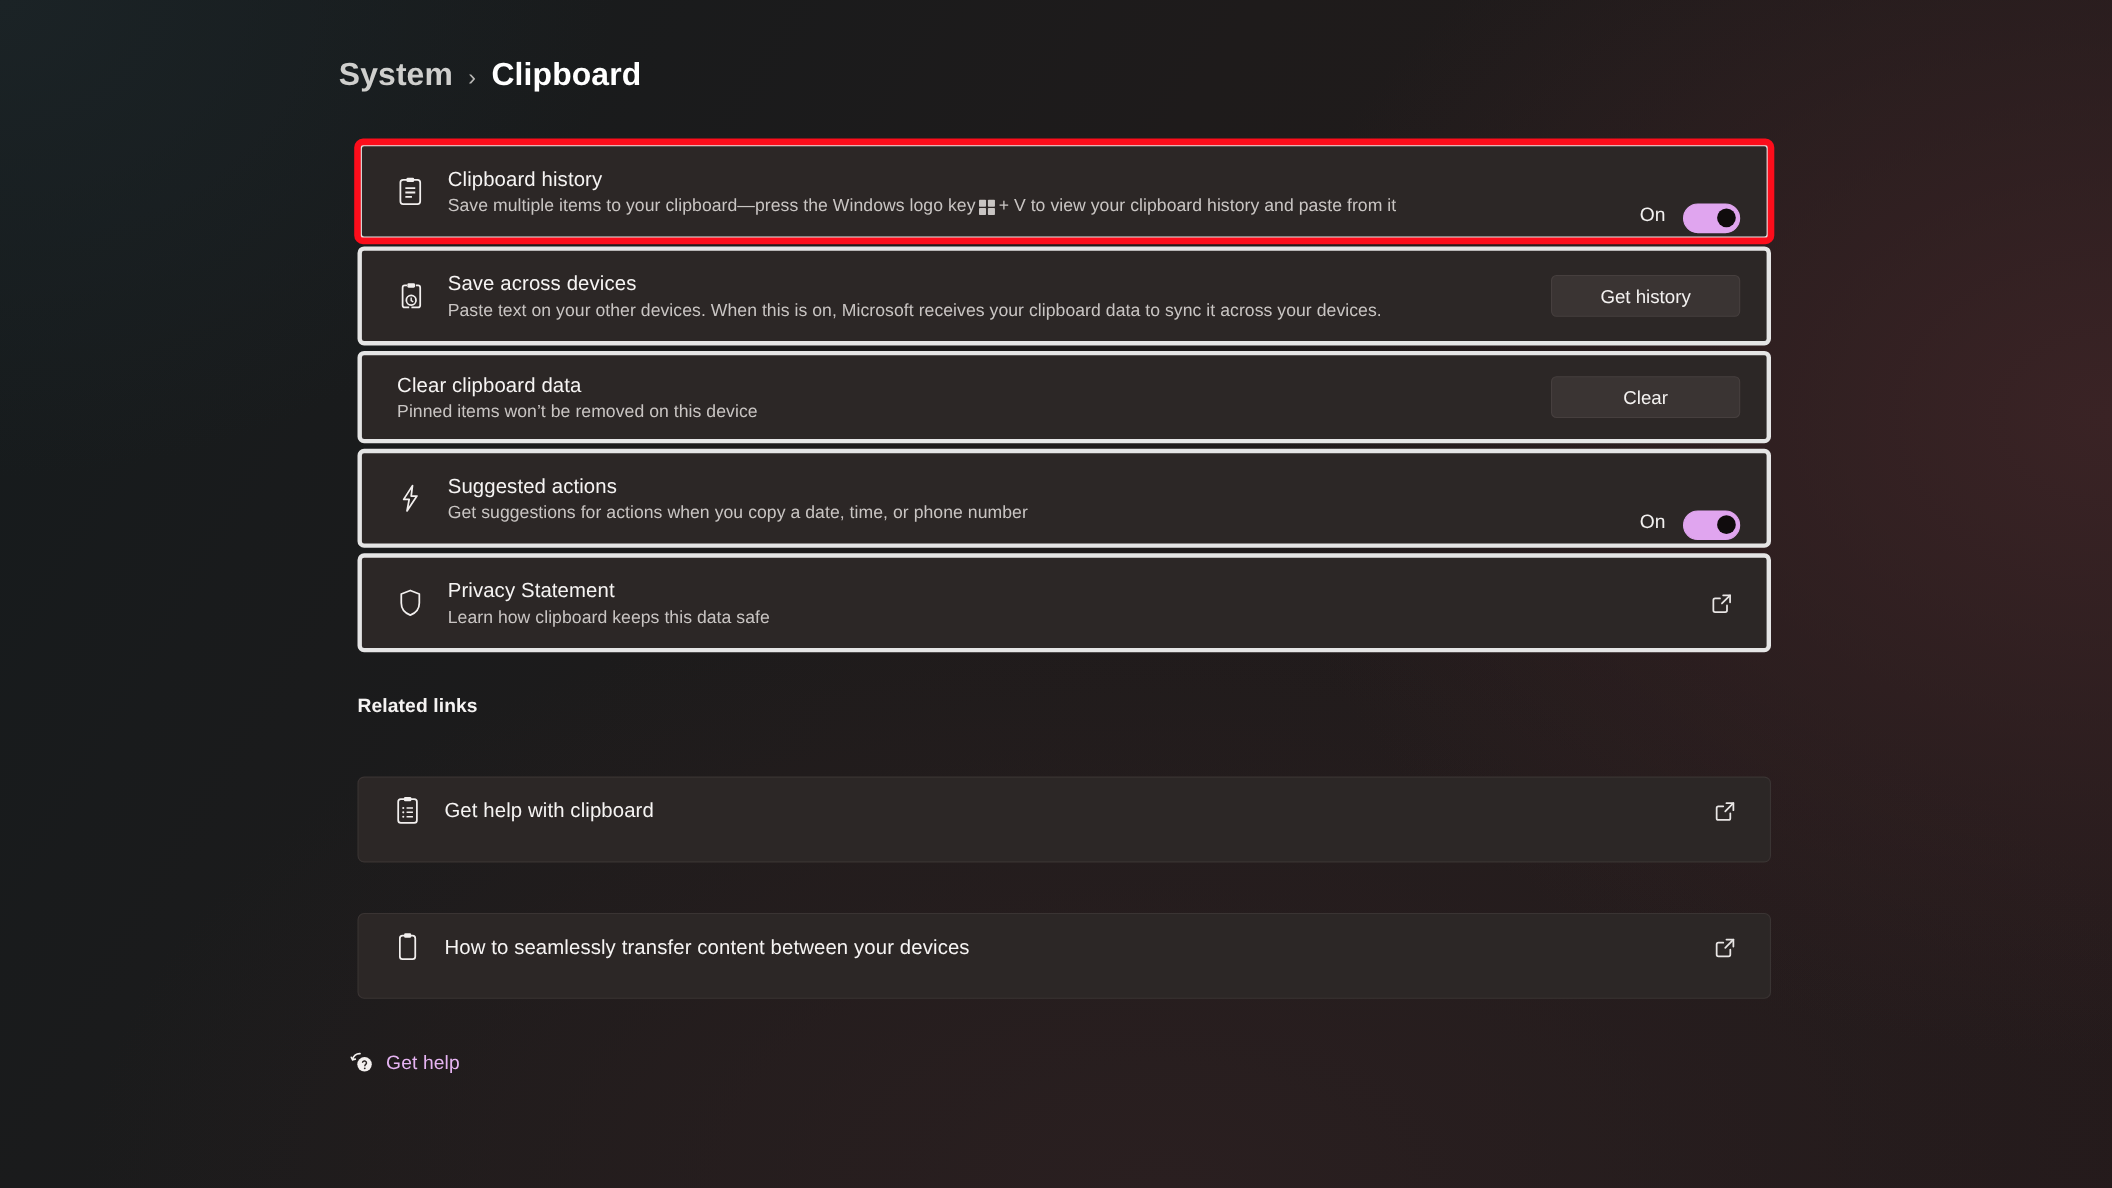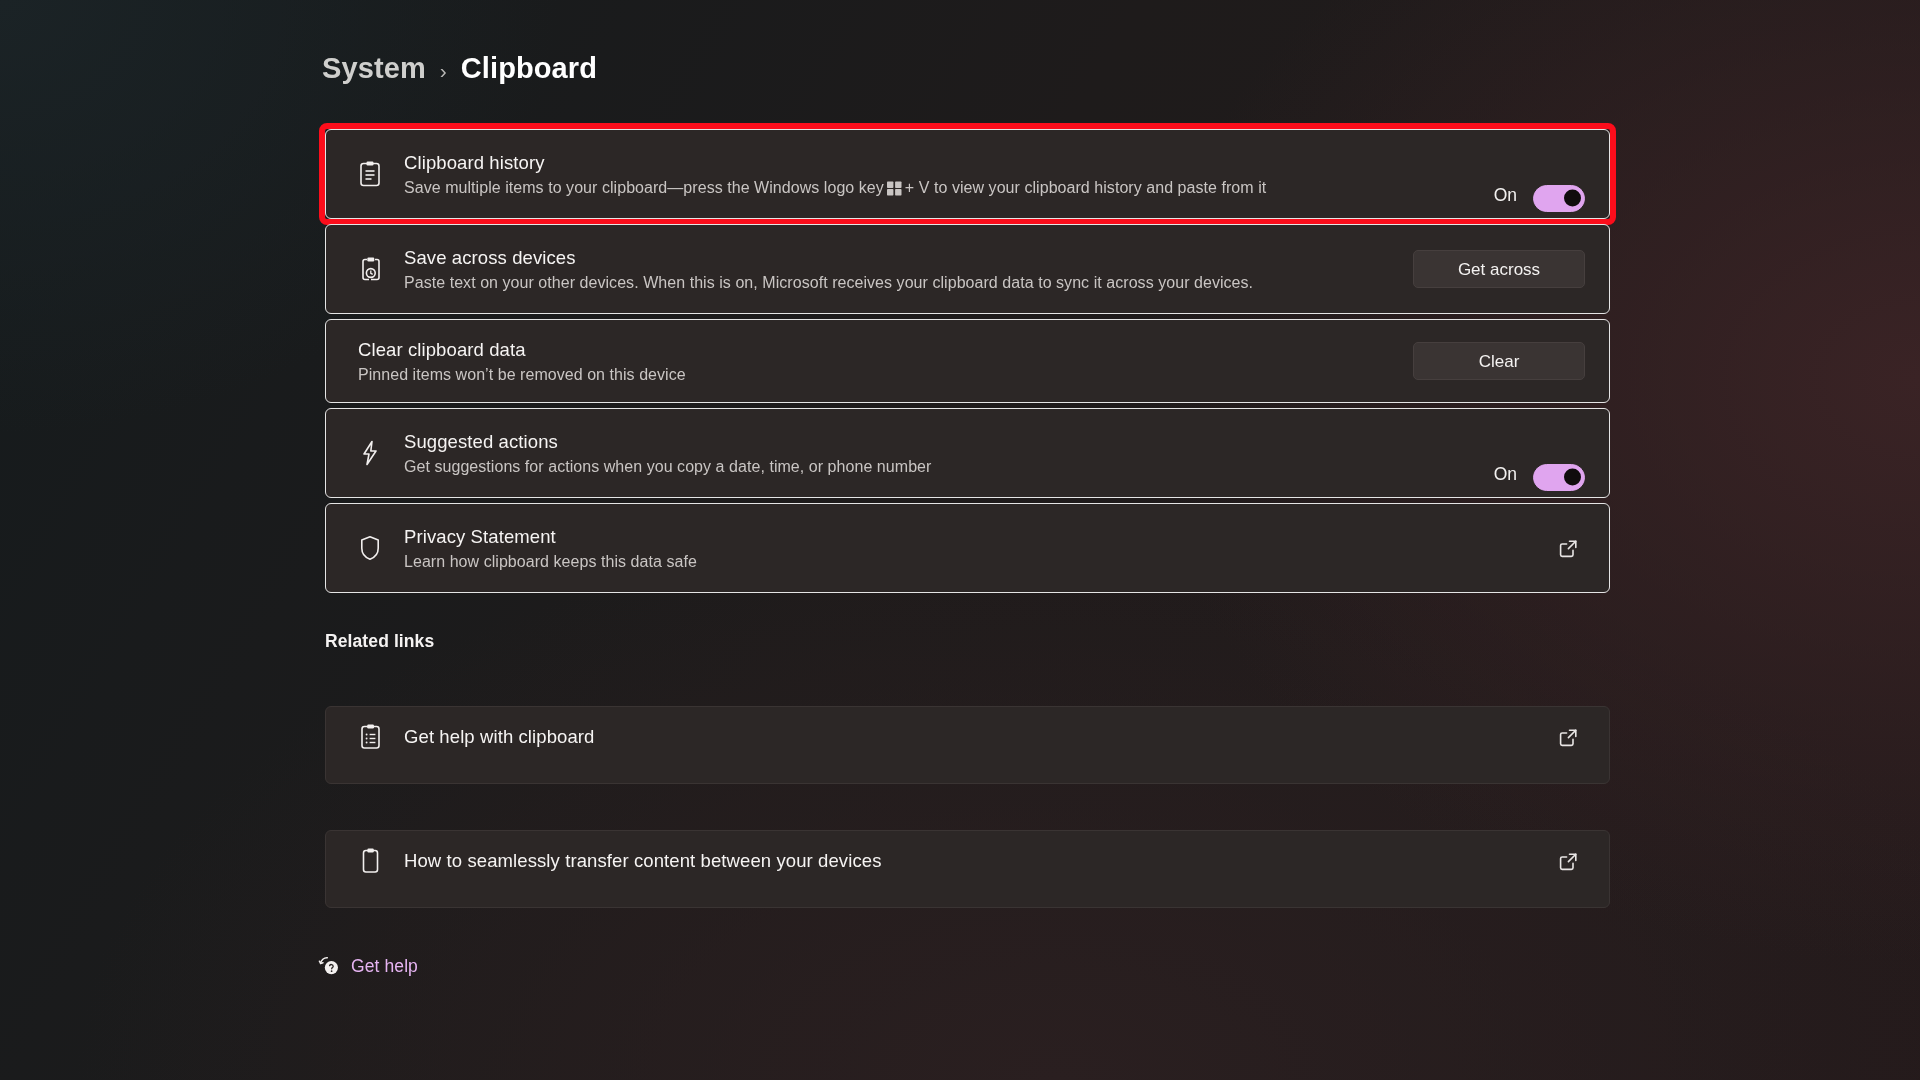--- a/index.html
+++ b/index.html
@@ -24,21 +24,21 @@
 
   .page {
     position: relative;
     width: 1920px;
     height: 1080px;
   }
 
   
   .breadcrumb {
     position: absolute;
-    left: 322px;
+    left: 308px;
     top: 52px;
     display: flex;
     align-items: center;
     gap: 14px;
   }
   .crumb-parent {
     font-size: 29px;
     font-weight: 600;
     color: #cfcfcd;
     letter-spacing: 0.1px;
@@ -69,21 +69,21 @@
     display: flex;
     flex-direction: column;
     gap: 5px;
   }
 
   .card {
     position: relative;
     display: flex;
     align-items: center;
     background: #2c2726;
-    border: 1px solid #e5e5e5;
+    border: 4px solid #e5e5e5;
     border-radius: 6px;
     min-height: 84px;
     padding: 0 24px 0 22px;
   }
   .card.tall { min-height: 90px; }
 
   
   .highlight-ring {
     position: absolute;
     left: -7px;
@@ -315,21 +315,21 @@
             <path d="M12 24.5H8a2 2 0 0 1-2-2V6.5a2 2 0 0 1 2-2h2"></path>
             <rect x="10.3" y="2.5" width="7" height="4" rx="1.2" fill="currentColor" stroke="none"></rect>
             <circle cx="13.8" cy="18" r="4.4"></circle>
             <path d="M13.8 15.4v2.9l1.9 1.1" stroke-width="1.3"></path>
           </svg>
         </div>
         <div class="card-text">
           <div class="card-title">Save across devices</div>
           <div class="card-desc">Paste text on your other devices. When this is on, Microsoft receives your clipboard data to sync it across your devices.</div>
         </div>
-        <button class="action-btn">Get across</button>
+        <button class="action-btn">Get history</button>
       </div>
 
       <div class="card no-icon">
         <div class="card-text">
           <div class="card-title">Clear clipboard data</div>
           <div class="card-desc">Pinned items won’t be removed on this device</div>
         </div>
         <button class="action-btn">Clear</button>
       </div>
 

